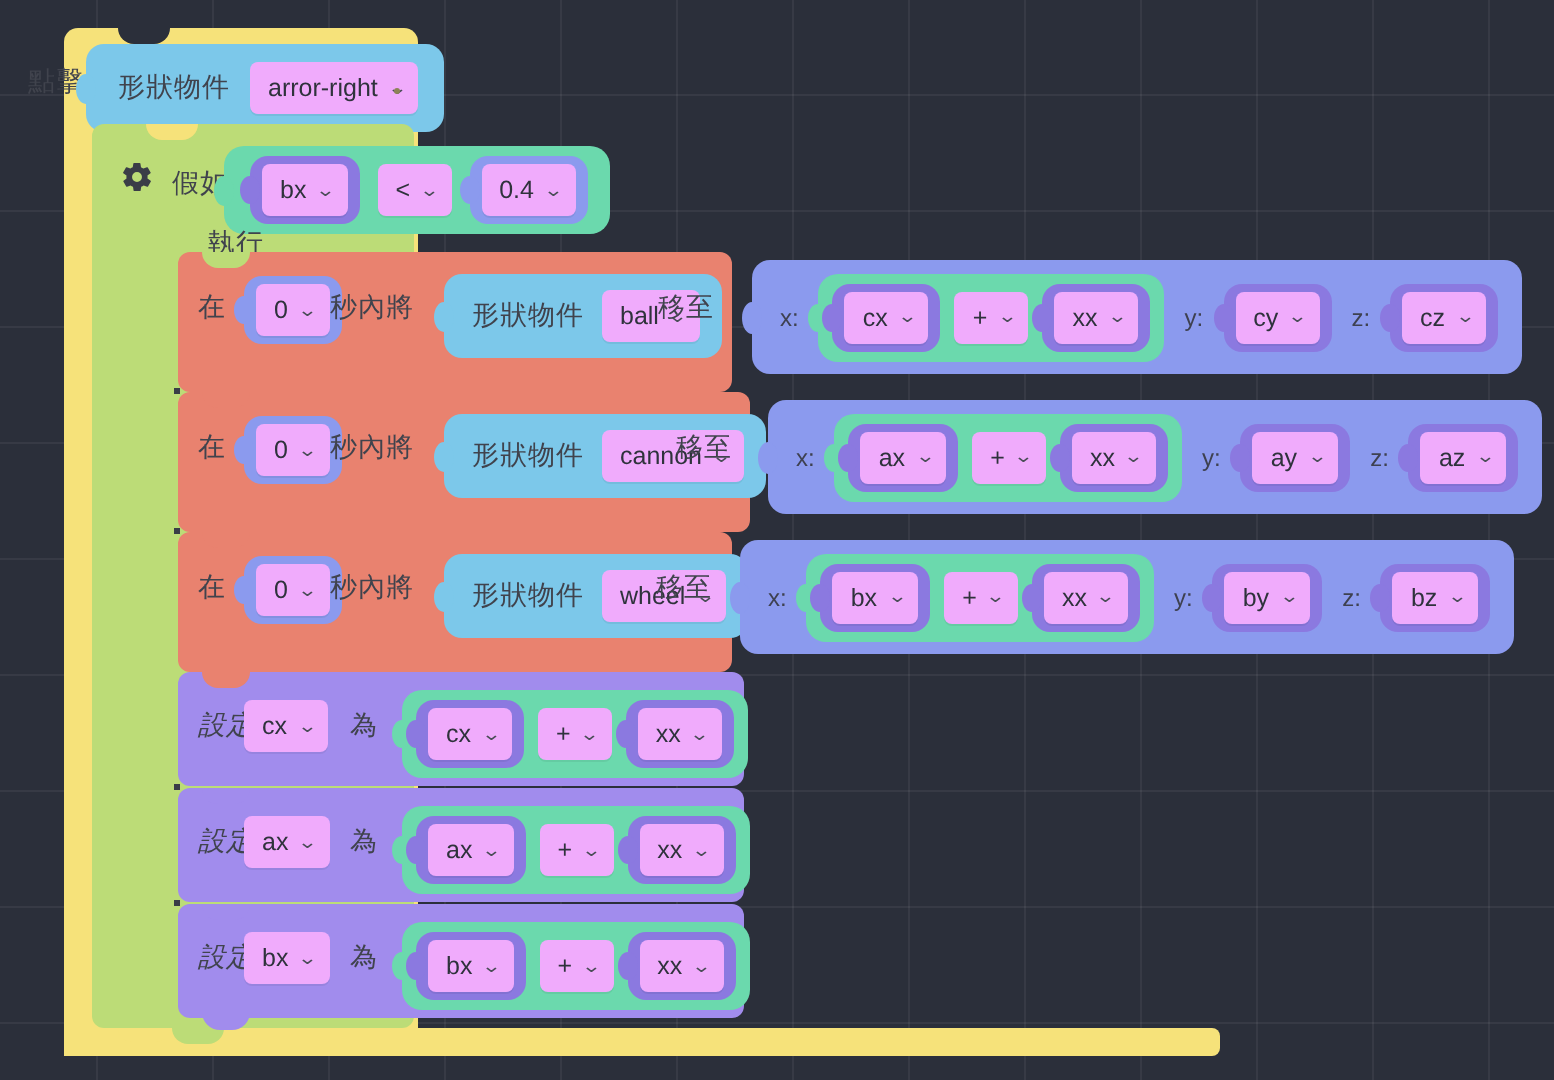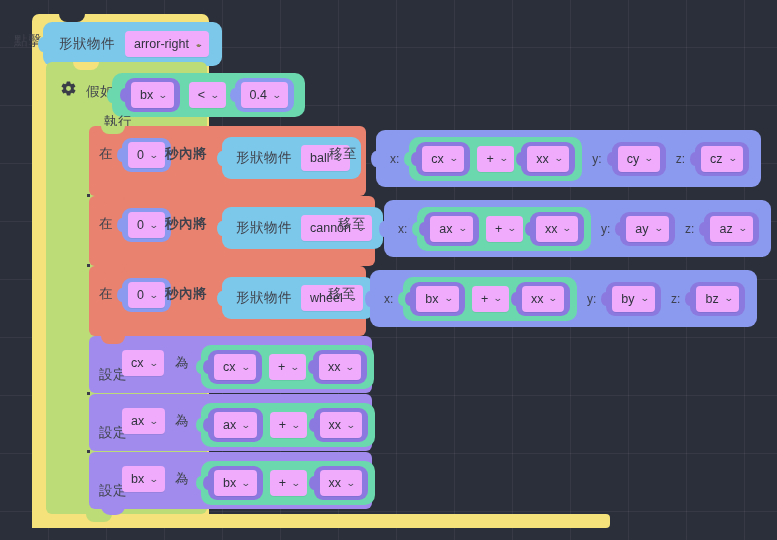--- a/index.html
+++ b/index.html
@@ -183,21 +183,21 @@
     background: #bcdc77;
     border-radius: 0 0 9px 9px;
   }
   .redrow .notch-top.inner { background: #e9826f; }
   .redrow .prevdot {
     position:absolute; left:-2px; top:-2px; width:3px;height:3px;
     background:#3a3d47;
   }
   .r-label { position: absolute; left: 10px; top: 21px; }
   .r-secs  { position: absolute; left: 33px; top: 12px; }
-  .r-in    { position: absolute; left: 76px; top: 21px; font-weight: bold; }
+  .r-in    { position: absolute; left: 76px; top: 21px; }
   .r-obj {
     position: absolute; top: 11px;
     background: #7cc8ea;
     border-radius: 9px;
     height: 42px;
     display: flex; align-items: center; gap: 9px;
     padding: 0 11px 0 14px;
   }
   .r-obj::before {
     content:""; position:absolute; left:-5px; top:50%;
@@ -233,21 +233,21 @@
     position: absolute; left: 12px; top: 0;
     width: 24px; height: 8px;
     background: #a18ced;
     border-radius: 0 0 9px 9px;
   }
   .setrow.first .notch-top { background: #e9826f; }
   .setrow .prevdot {
     position:absolute; left:-2px; top:-2px; width:3px;height:3px;
     background:#3a3d47;
   }
-  .s-label { position: absolute; left: 10px; top: 32px; }
+  .s-label { position: absolute; left: 10px; top: 20px; font-style: italic; }
   .s-var   { position: absolute; left: 33px; top: 14px; }
   .s-to    { position: absolute; left: 86px; top: 20px; }
   .s-math  { position: absolute; left: 112px; top: 9px; }
   #set-foot-notch {
     position:absolute; left:101px; top:506px; width:24px; height:9px;
     background:#a18ced; border-radius:0 0 9px 9px;
   }
 </style>
 </head>
 <body>

